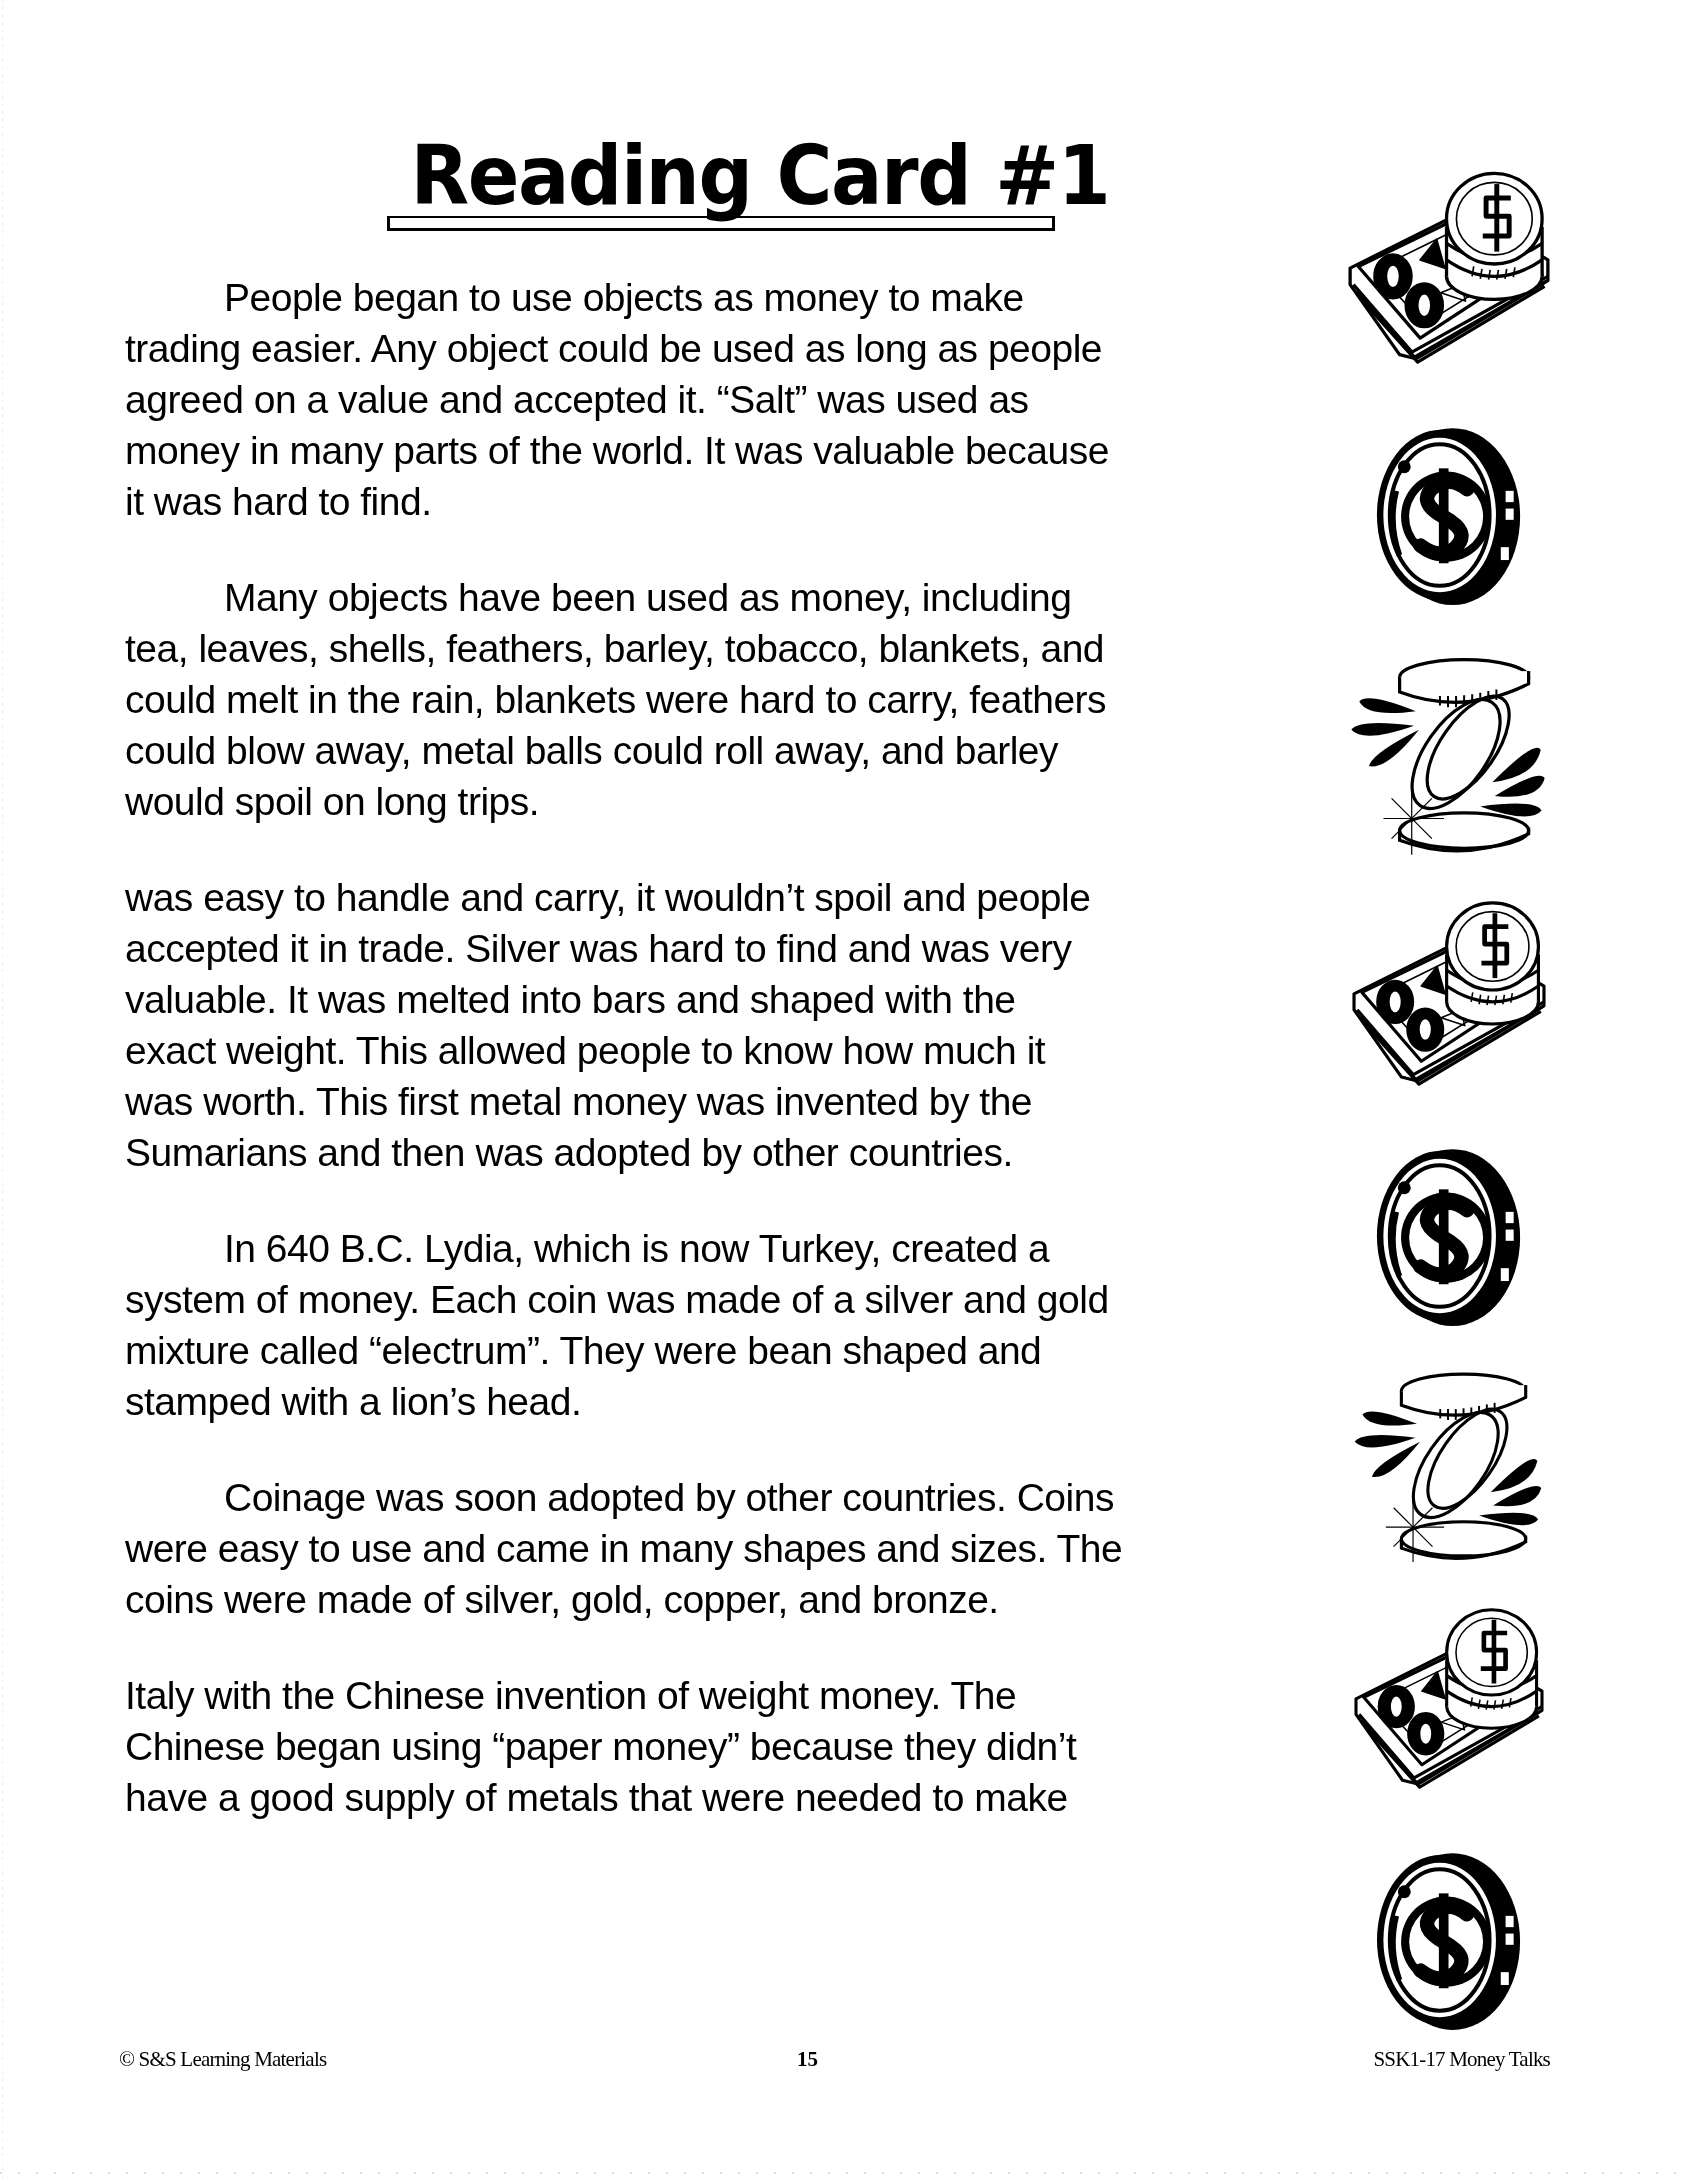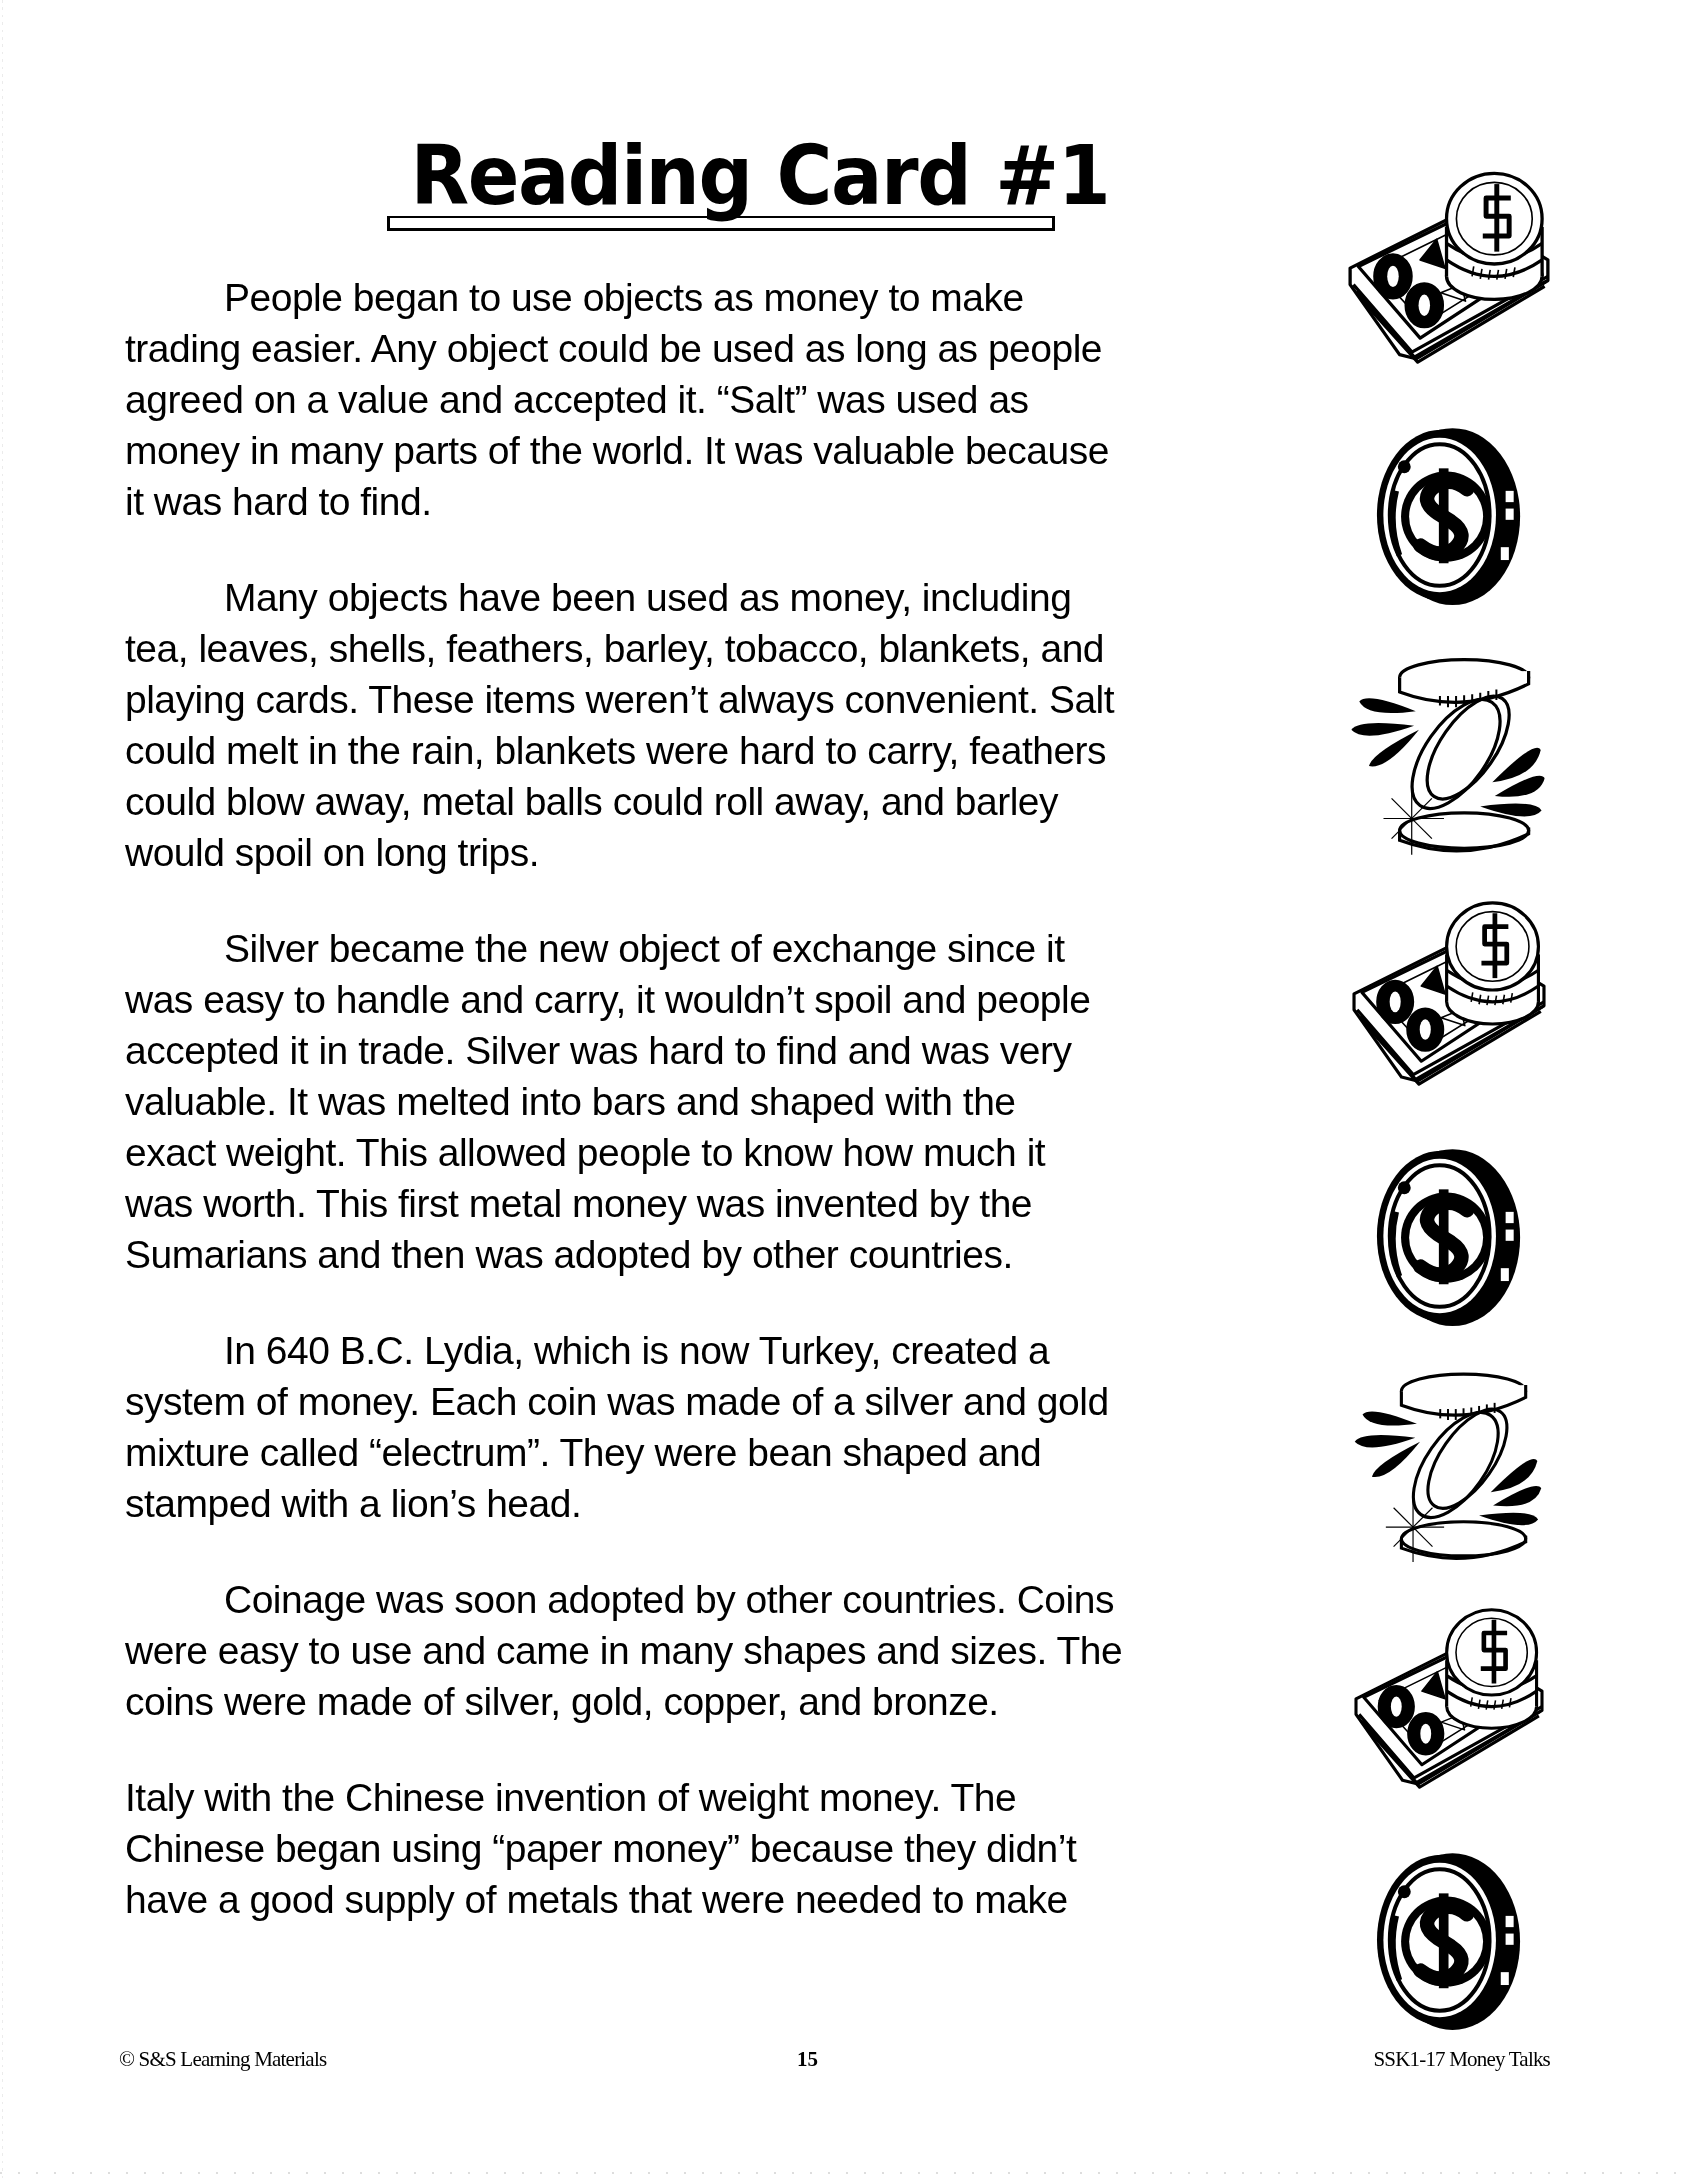--- a/index.html
+++ b/index.html
@@ -247,27 +247,25 @@
     <div class="para">
       <span class="line indent">People began to use objects as money to make</span>
       <span class="line">trading easier. Any object could be used as long as people</span>
       <span class="line">agreed on a value and accepted it. “Salt” was used as</span>
       <span class="line">money in many parts of the world. It was valuable because</span>
       <span class="line">it was hard to find.</span>
     </div>
     <div class="para">
       <span class="line indent">Many objects have been used as money, including</span>
       <span class="line">tea, leaves, shells, feathers, barley, tobacco, blankets, and</span>
-      <span class="line">playing cards. These items weren’t always convenient. Salt</span>
       <span class="line">could melt in the rain, blankets were hard to carry, feathers</span>
       <span class="line">could blow away, metal balls could roll away, and barley</span>
       <span class="line">would spoil on long trips.</span>
     </div>
     <div class="para">
-      <span class="line indent">Silver became the new object of exchange since it</span>
       <span class="line">was easy to handle and carry, it wouldn’t spoil and people</span>
       <span class="line">accepted it in trade. Silver was hard to find and was very</span>
       <span class="line">valuable. It was melted into bars and shaped with the</span>
       <span class="line">exact weight. This allowed people to know how much it</span>
       <span class="line">was worth. This first metal money was invented by the</span>
       <span class="line">Sumarians and then was adopted by other countries.</span>
     </div>
     <div class="para">
       <span class="line indent">In 640 B.C. Lydia, which is now Turkey, created a</span>
       <span class="line">system of money. Each coin was made of a silver and gold</span>

